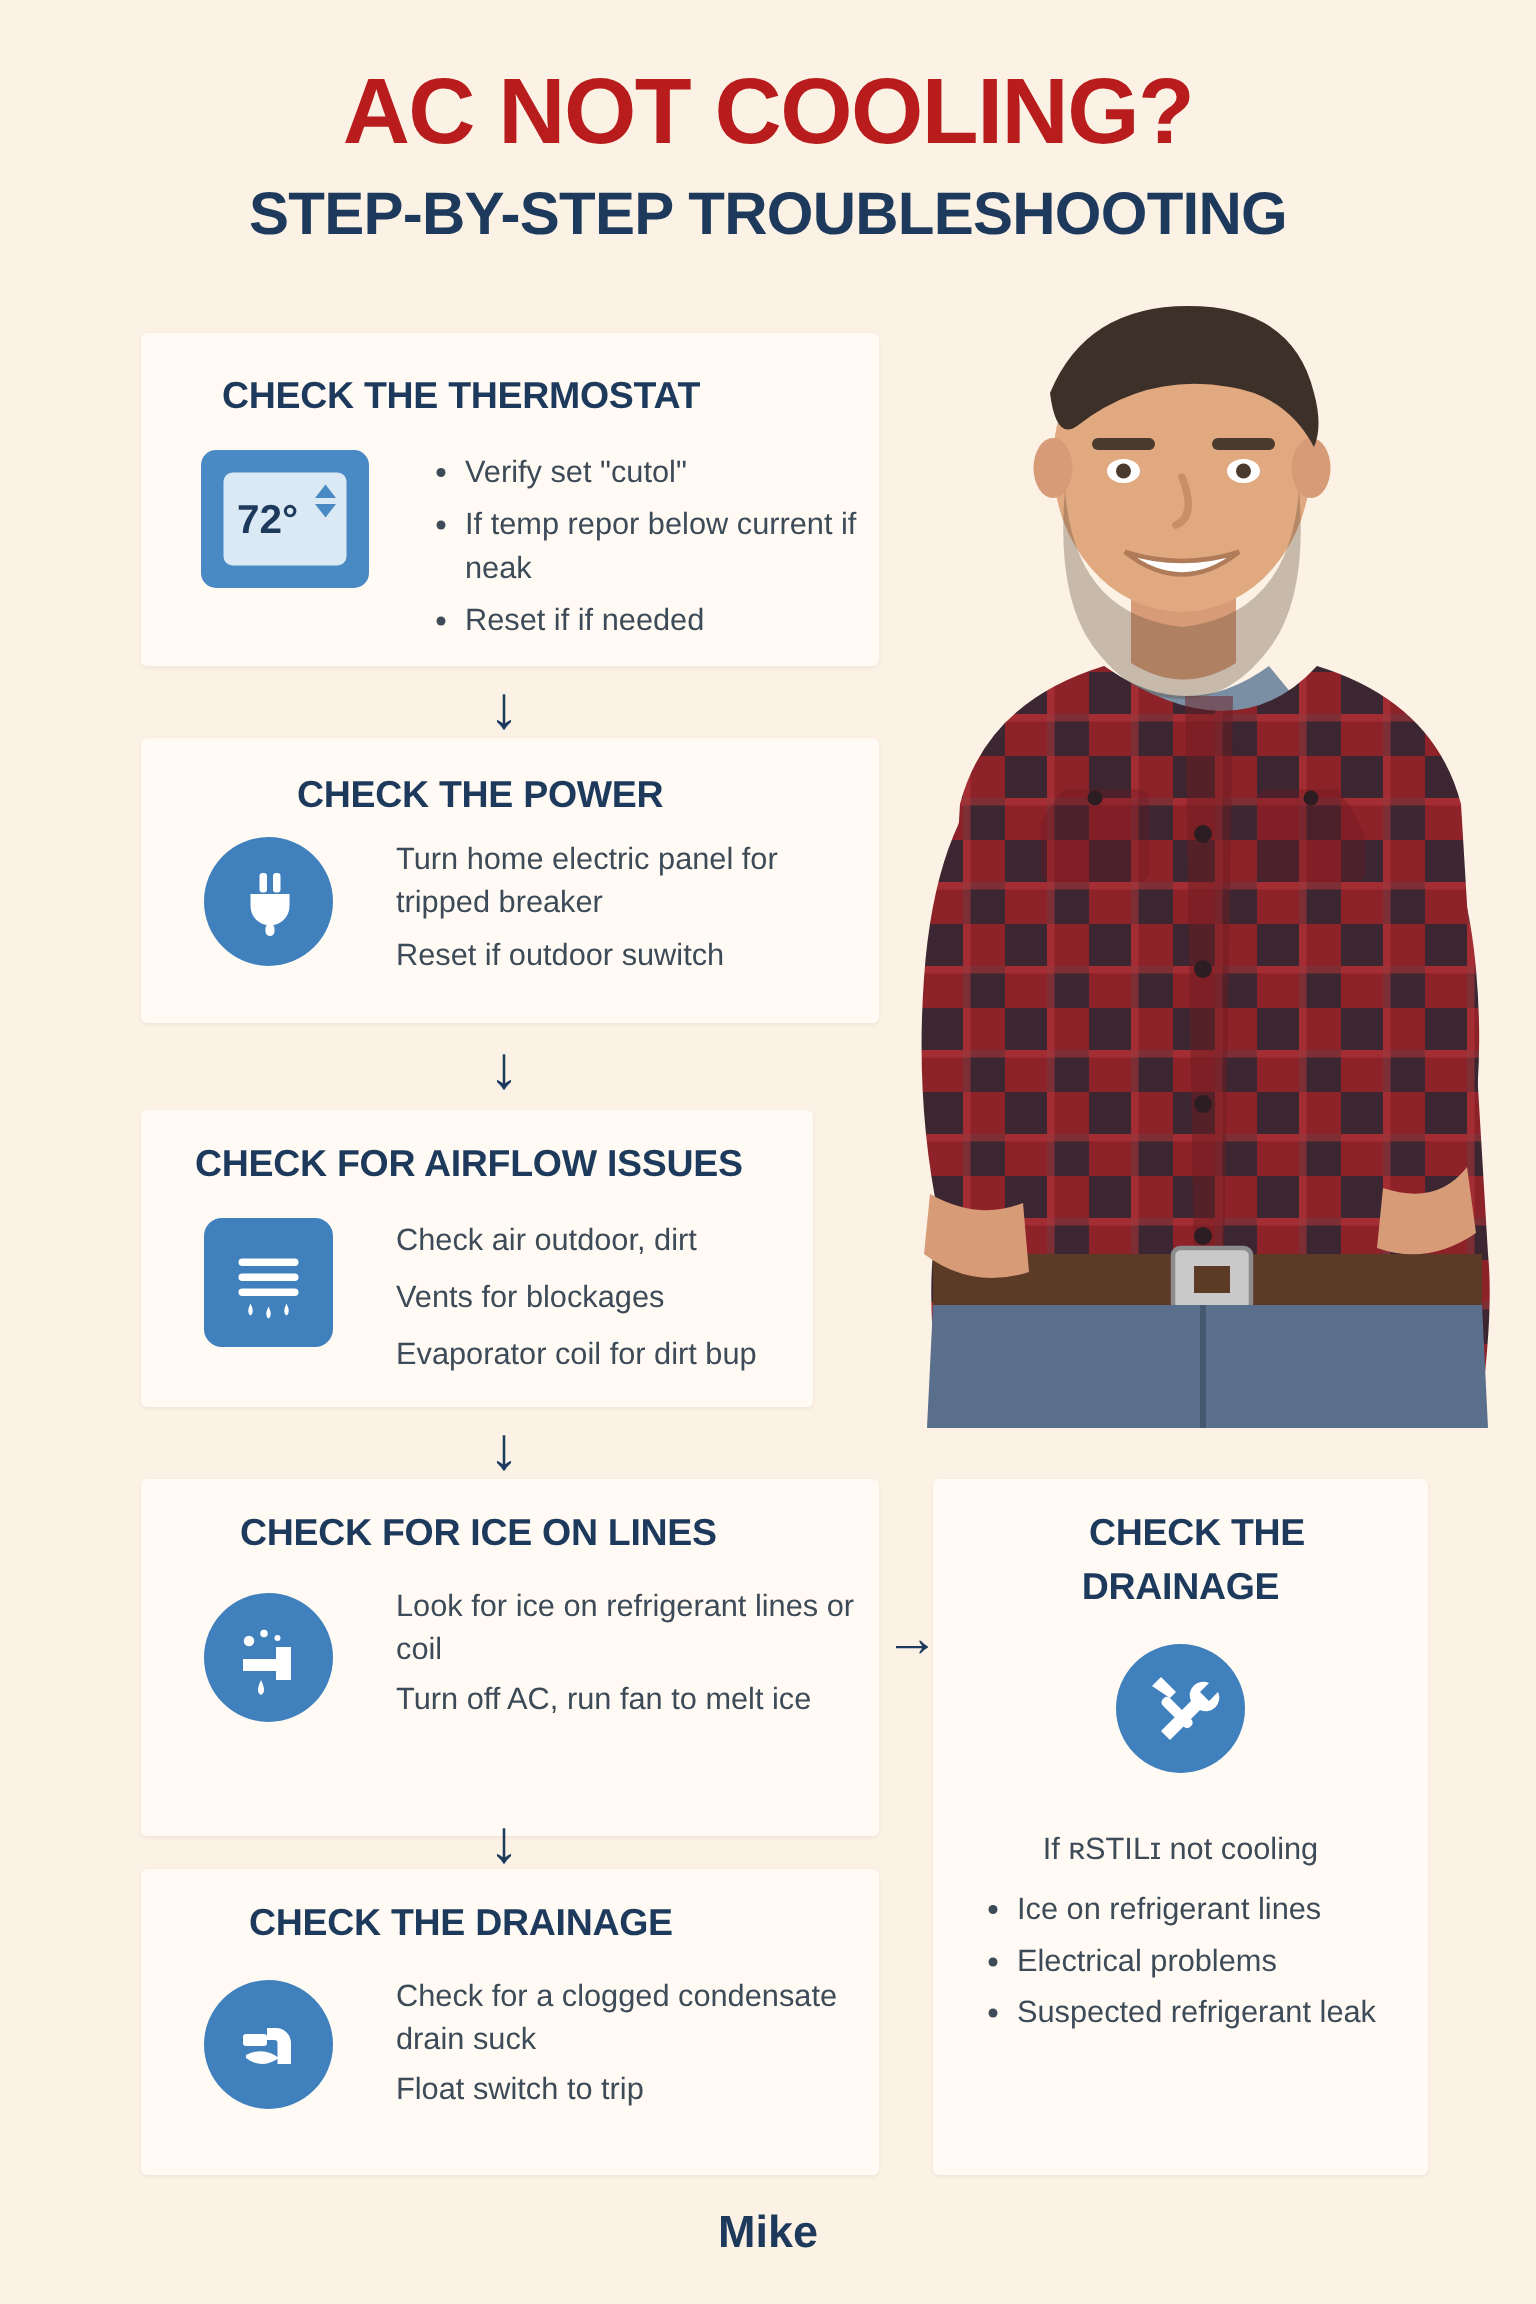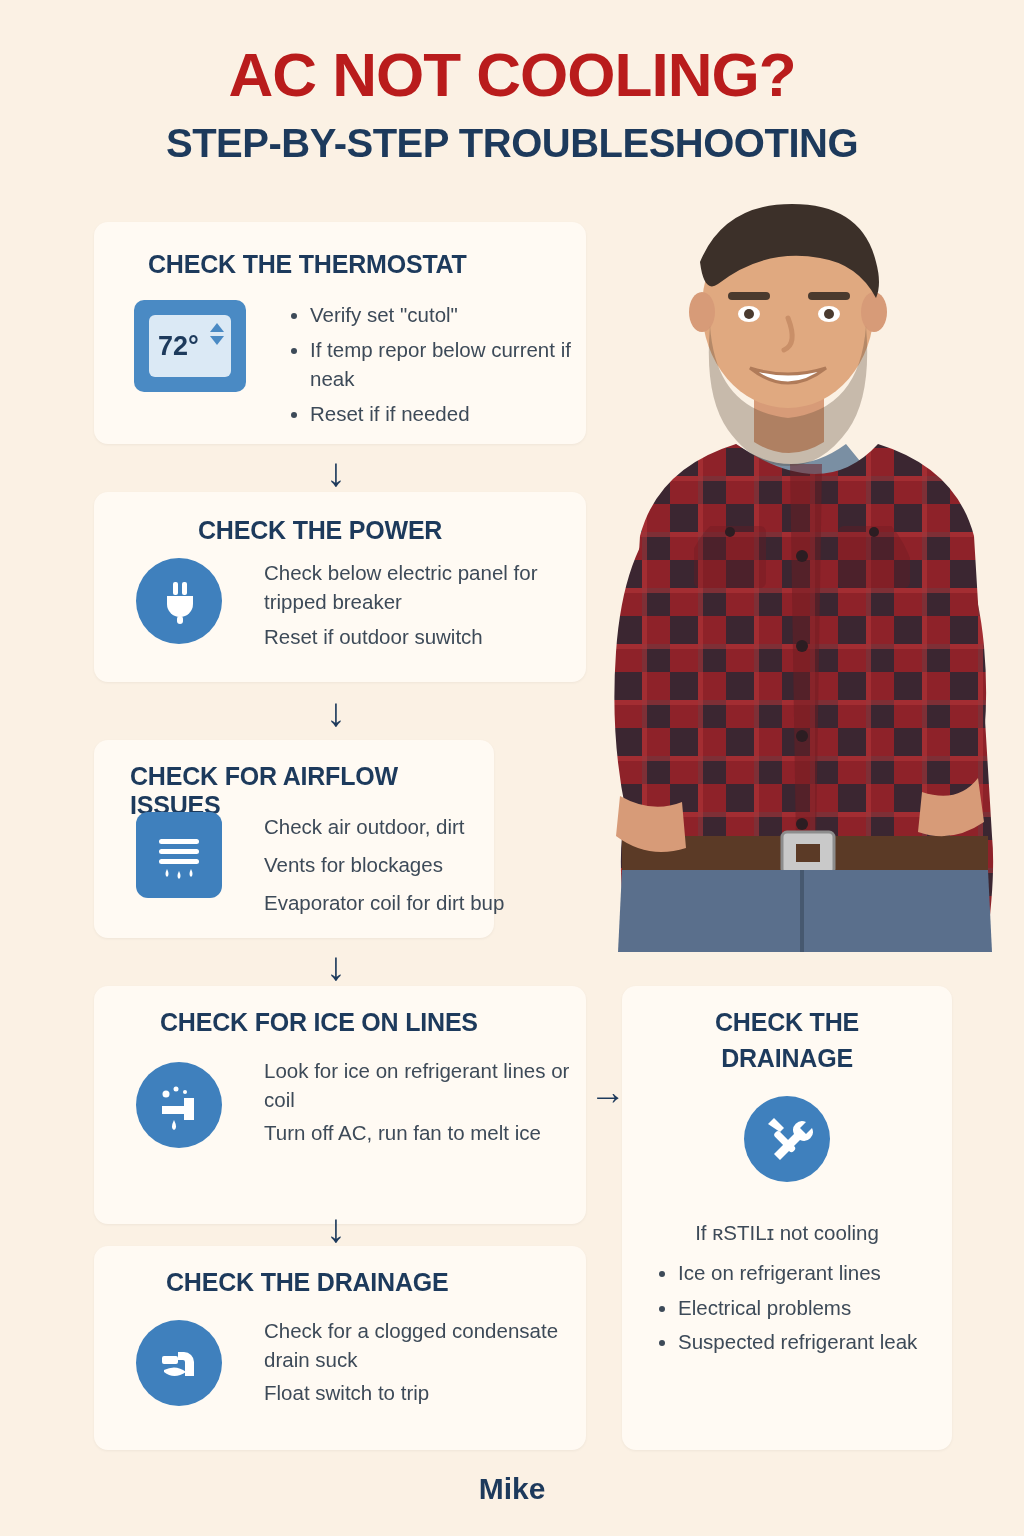--- a/index.html
+++ b/index.html
@@ -37,21 +37,21 @@
     font-weight: bold;
     color: #1d3a5c;
     letter-spacing: -0.5px;
     margin: 14px 0 0 0;
   }
 
   
   .card {
     position: absolute;
     background: #fffaf3;
-    border-radius: 14px;
+    border-radius: 4px;
     box-shadow: 0 1px 3px rgba(0,0,0,0.05);
   }
   .card-title {
     color: #1d3a5c;
     font-weight: bold;
     font-size: 25px;
     letter-spacing: -0.2px;
   }
   .body-text {
     color: #3d4a58;
@@ -266,27 +266,27 @@
 
   <div class="icon-circle" style="position:absolute; left:42px; top:66px;">
     <svg width="50" height="50" viewBox="0 0 50 50">
       <rect x="19" y="6" width="5" height="13" rx="2" fill="#ffffff"></rect>
       <rect x="28" y="6" width="5" height="13" rx="2" fill="#ffffff"></rect>
       <path d="M13 20 h26 v8 a13 13 0 0 1 -13 13 a13 13 0 0 1 -13 -13 z" fill="#ffffff"></path>
       <rect x="23" y="40" width="6" height="8" rx="3" fill="#ffffff"></rect>
     </svg>
   </div>
 
-  <div class="body-text" style="position:absolute; left:170px; top:66px; width:300px;">Check below electric panel for tripped breaker</div>
+  <div class="body-text" style="position:absolute; left:170px; top:66px; width:300px;">Turn home electric panel for tripped breaker</div>
   <div class="body-text" style="position:absolute; left:170px; top:130px; width:300px;">Reset if outdoor suwitch</div>
 </div>
 
 <div class="flow-arrow" style="left:326px; top:692px;">↓</div>
 
-<div class="card" style="left:94px; top:740px; width:400px; height:198px;">
+<div class="card" style="left:94px; top:740px; width:448px; height:198px;">
   <div class="card-title" style="position:absolute; left:36px; top:22px;">CHECK FOR AIRFLOW ISSUES</div>
 
   <div class="filter-box" style="position:absolute; left:42px; top:72px;">
     <svg width="56" height="56" viewBox="0 0 56 56">
       <rect x="8" y="12" width="40" height="5" rx="2.5" fill="#ffffff"></rect>
       <rect x="8" y="22" width="40" height="5" rx="2.5" fill="#ffffff"></rect>
       <rect x="8" y="32" width="40" height="5" rx="2.5" fill="#ffffff"></rect>
       <path d="M16 42 q3 6 0 8 q-3 -2 0 -8z" fill="#ffffff"></path>
       <path d="M28 44 q3 6 0 8 q-3 -2 0 -8z" fill="#ffffff"></path>
       <path d="M40 42 q3 6 0 8 q-3 -2 0 -8z" fill="#ffffff"></path>
@@ -330,21 +330,21 @@
       <path d="M26 16 h6 a10 10 0 0 1 10 10 v14 h-9 v-14 a2 2 0 0 0 -2 -2 h-5 z" fill="#ffffff"></path>
       <path d="M12 34 q12 -6 22 2 q-12 8 -22 0 z" fill="#ffffff"></path>
     </svg>
   </div>
 
   <div class="body-text" style="position:absolute; left:170px; top:70px; width:320px;">Check for a clogged condensate drain suck</div>
   <div class="body-text" style="position:absolute; left:170px; top:132px; width:300px;">Float switch to trip</div>
 </div>
 
 <div class="card" style="left:622px; top:986px; width:330px; height:464px;">
-  <div class="card-title" style="position:absolute; left:0; top:22px; width:330px; text-align:center;">CHECK THE</div>
+  <div class="card-title" style="position:absolute; left:0; top:22px; width:330px; text-align:center;padding-left:11px;">CHECK THE</div>
   <div class="card-title" style="position:absolute; left:0; top:58px; width:330px; text-align:center;">DRAINAGE</div>
 
   <div class="icon-circle" style="position:absolute; left:122px; top:110px;">
     <svg width="54" height="54" viewBox="0 0 54 54">
       <path d="M8 12 l6 -6 l10 10 l-4 4 z" fill="#ffffff"></path>
       <rect x="18" y="18" width="26" height="7" rx="3" transform="rotate(45 18 18)" fill="#ffffff"></rect>
       <path d="M46 10 a9 9 0 0 0 -12 12 l-20 20 l6 6 l20 -20 a9 9 0 0 0 12 -12 l-6 6 l-6 -6 z" fill="#ffffff"></path>
     </svg>
   </div>
 

